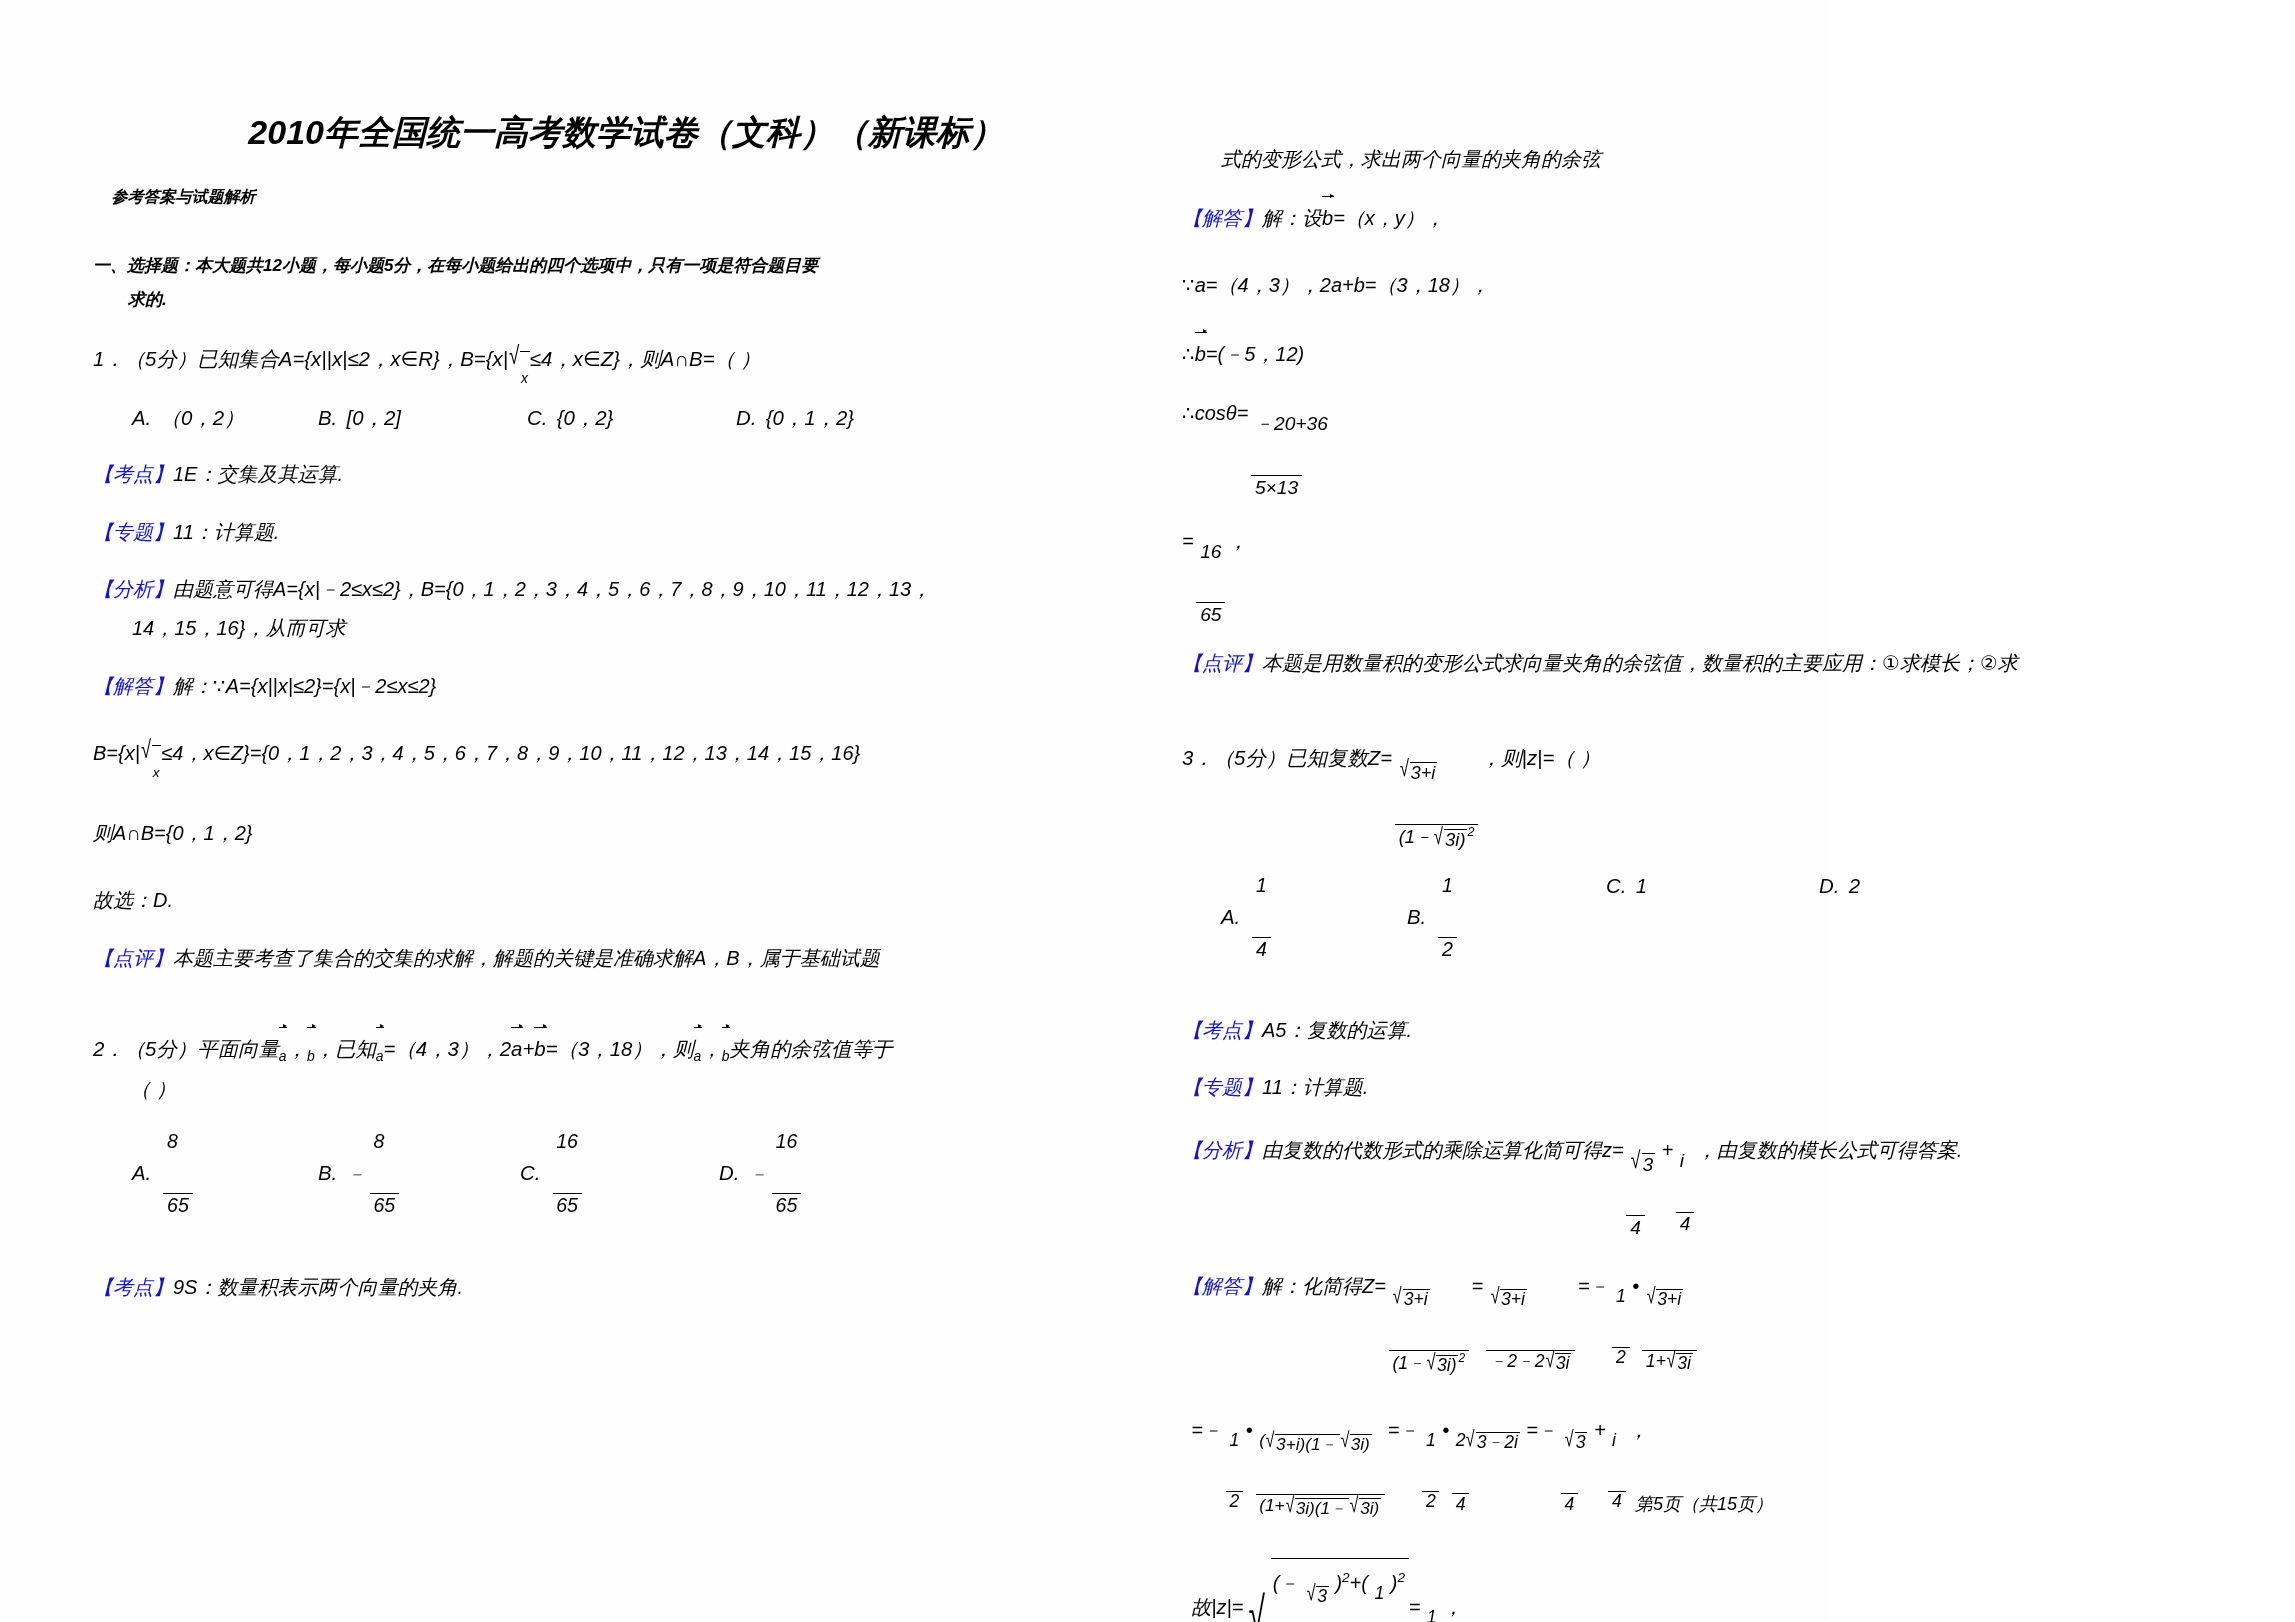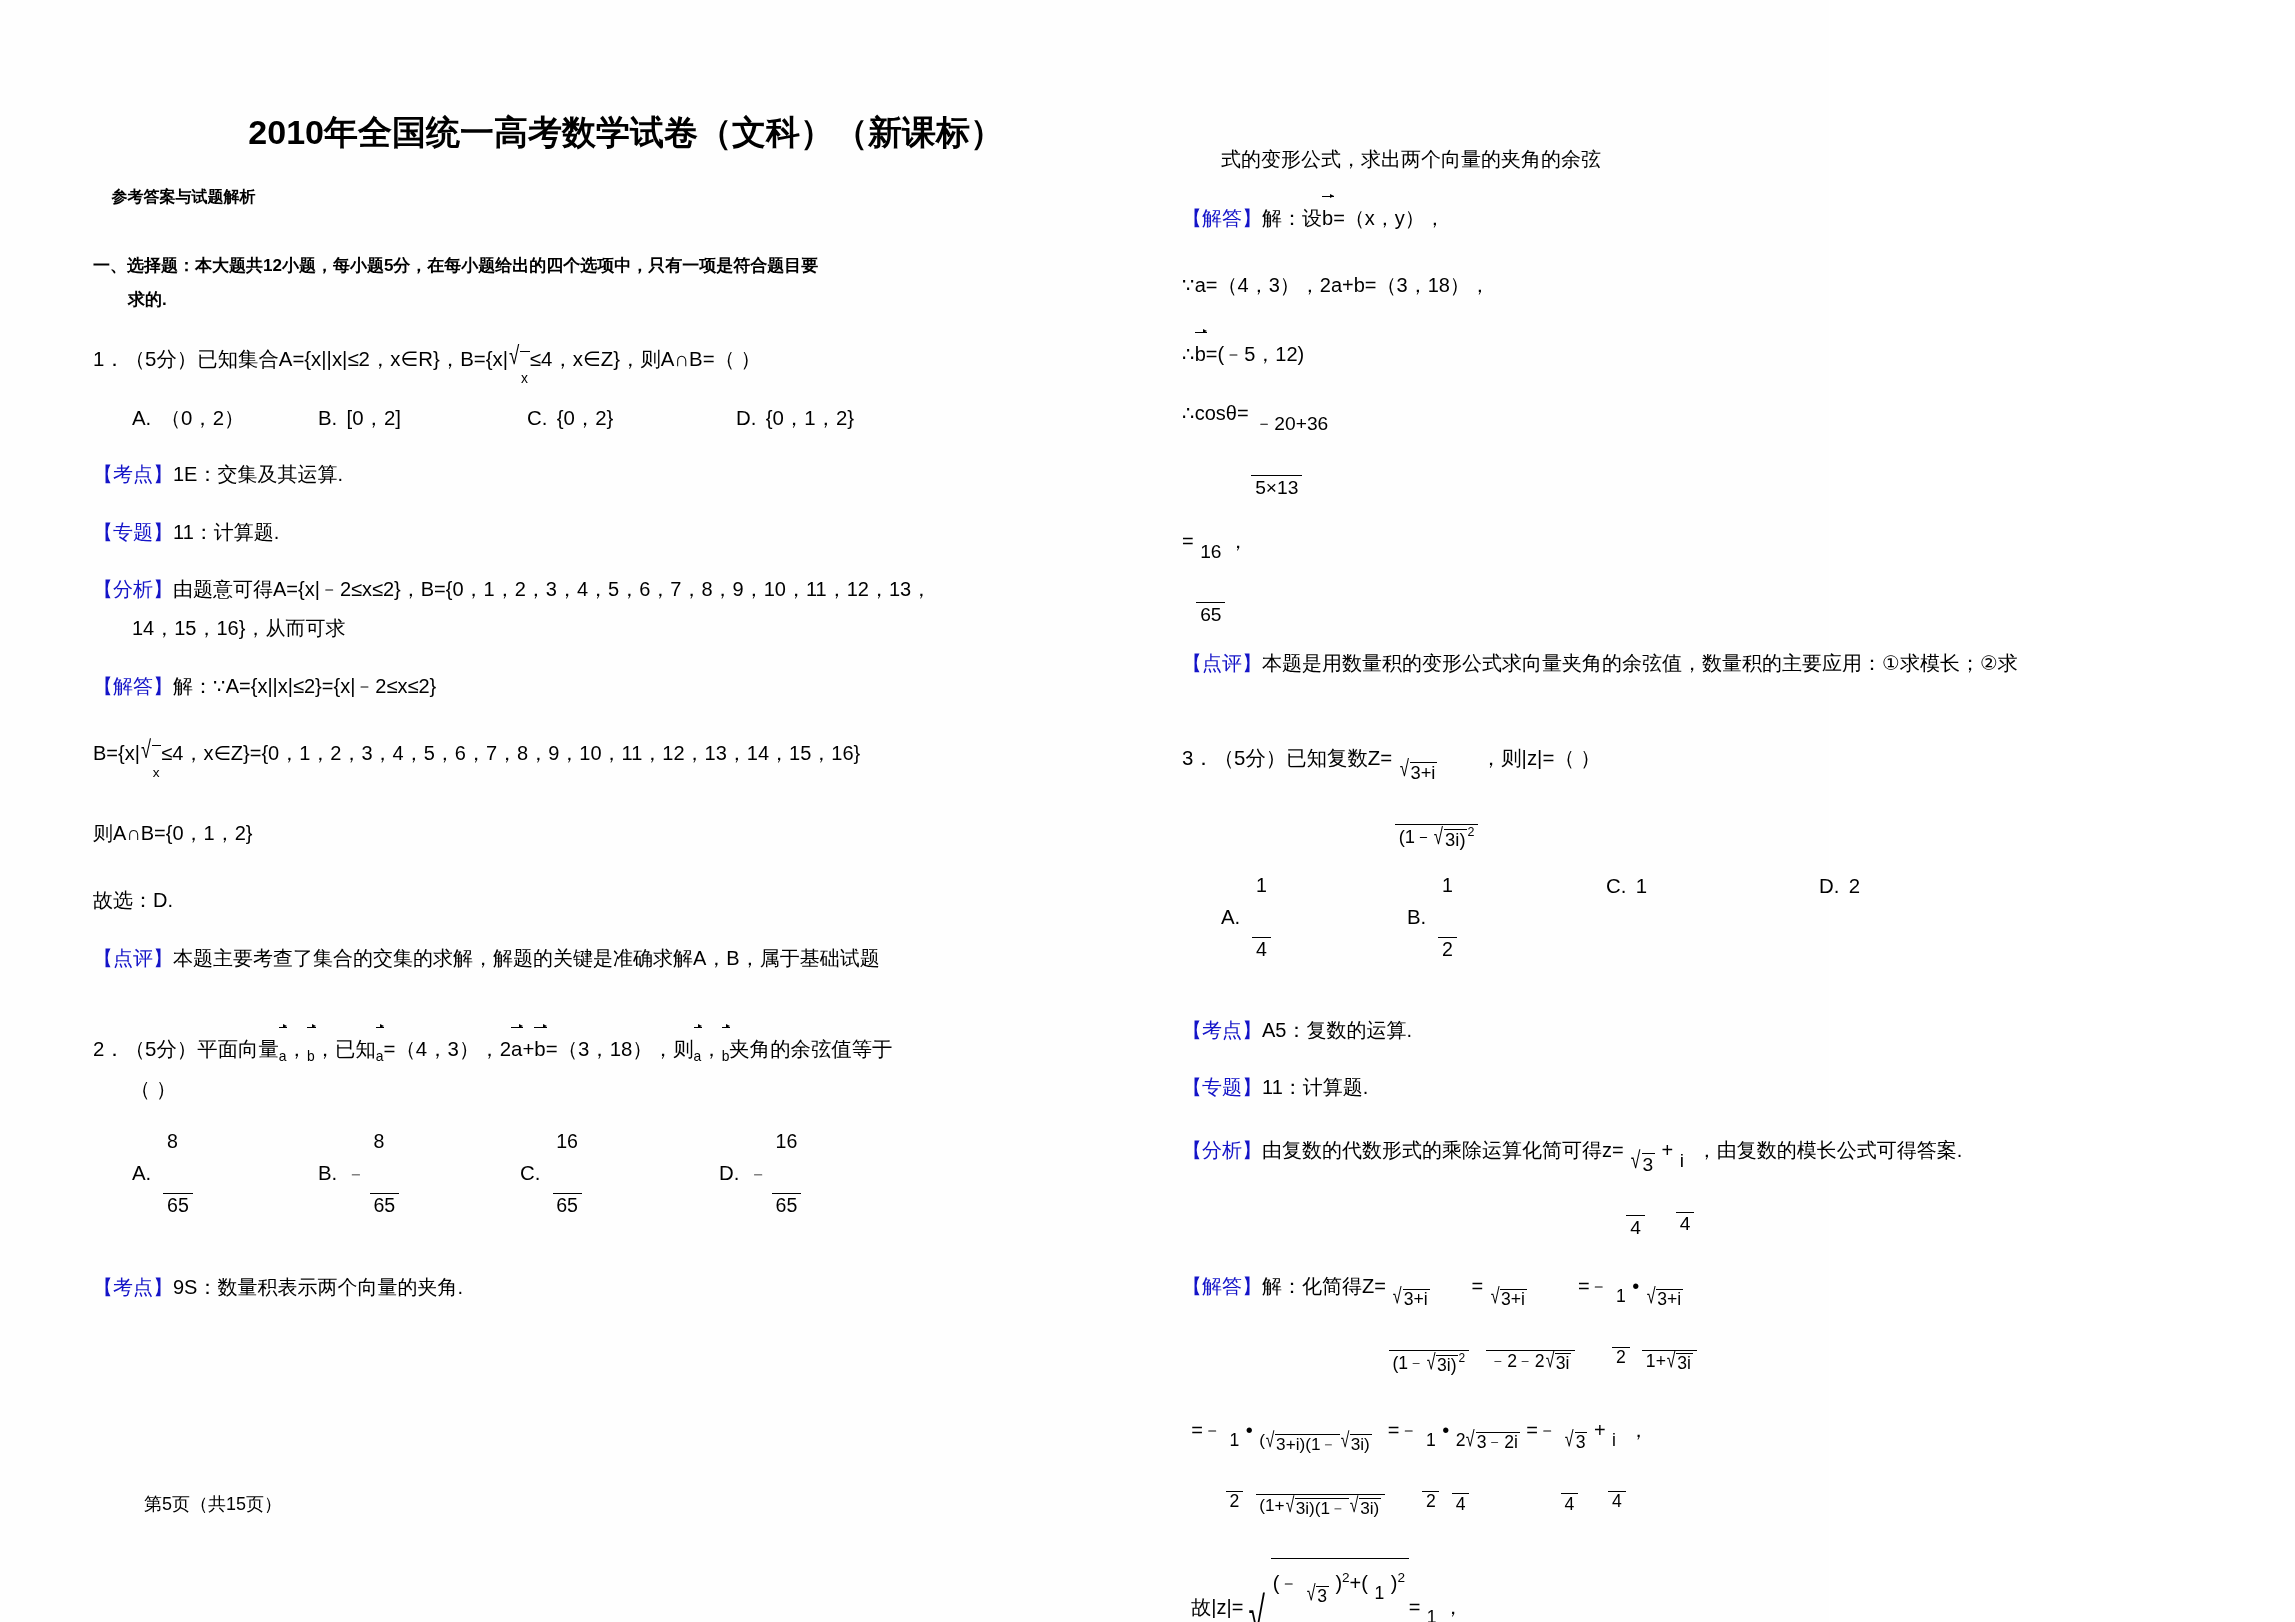--- a/index.html
+++ b/index.html
@@ -14,20 +14,21 @@
     color: #000000;
     overflow: hidden;
   }
   .page {
     position: relative;
     width: 1829px;
     height: 1622px;
     background: #fefefe;
     box-sizing: border-box;
     padding: 0;
+    font-style: italic;
   }
   .page-inner {
     position: absolute;
     left: 93px;
     top: 18.6px;
     right: 56px;
     bottom: 18.6px;
   }
 
   
@@ -178,21 +179,21 @@
     padding: 5.6px 3.7px 3.7px 1.9px;
   }
   sup.exp { font-size: 0.68em; vertical-align: super; }
   .sub { font-size: 0.68em; vertical-align: sub; }
 
   .footer {
     position: absolute;
     left: 0;
     right: 0;
     top: 1473px;
-    text-align: left;
+    text-align: right;
     font-size: 18px;
     padding-left: 51px;
   }
 </style>
 </head>
 <body>
 
 <div class="page">
 <div class="page-inner">
 

